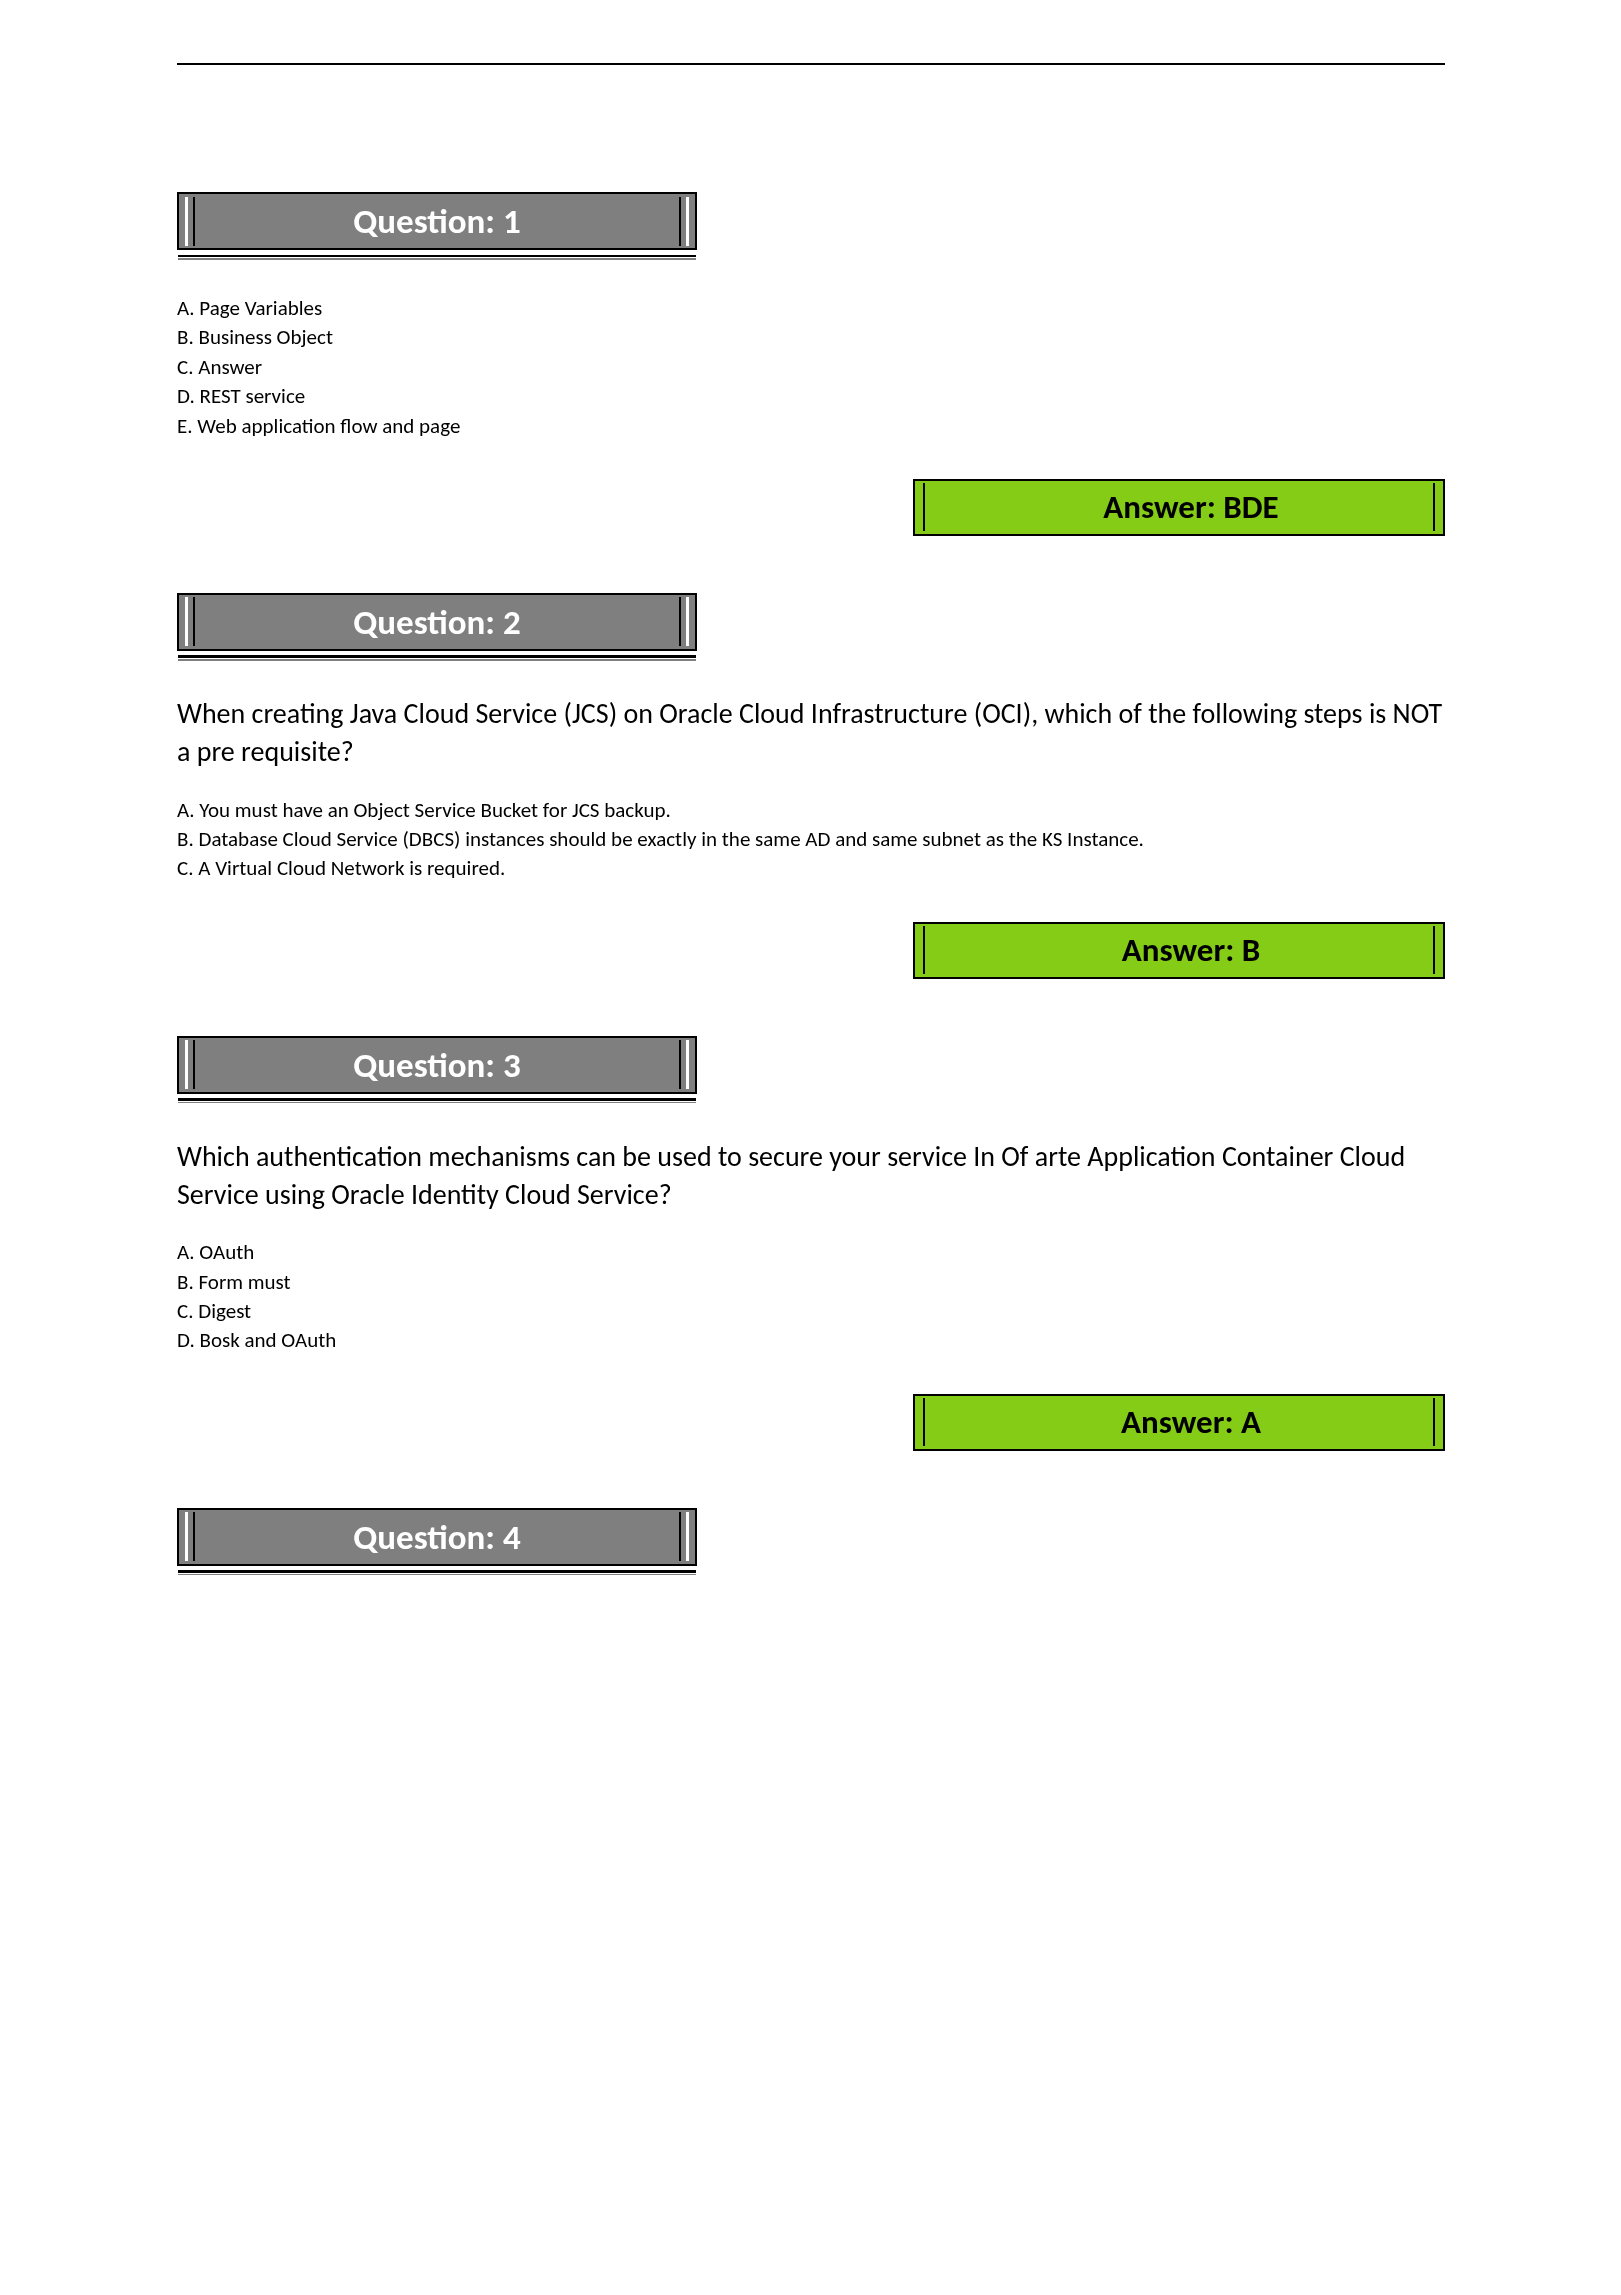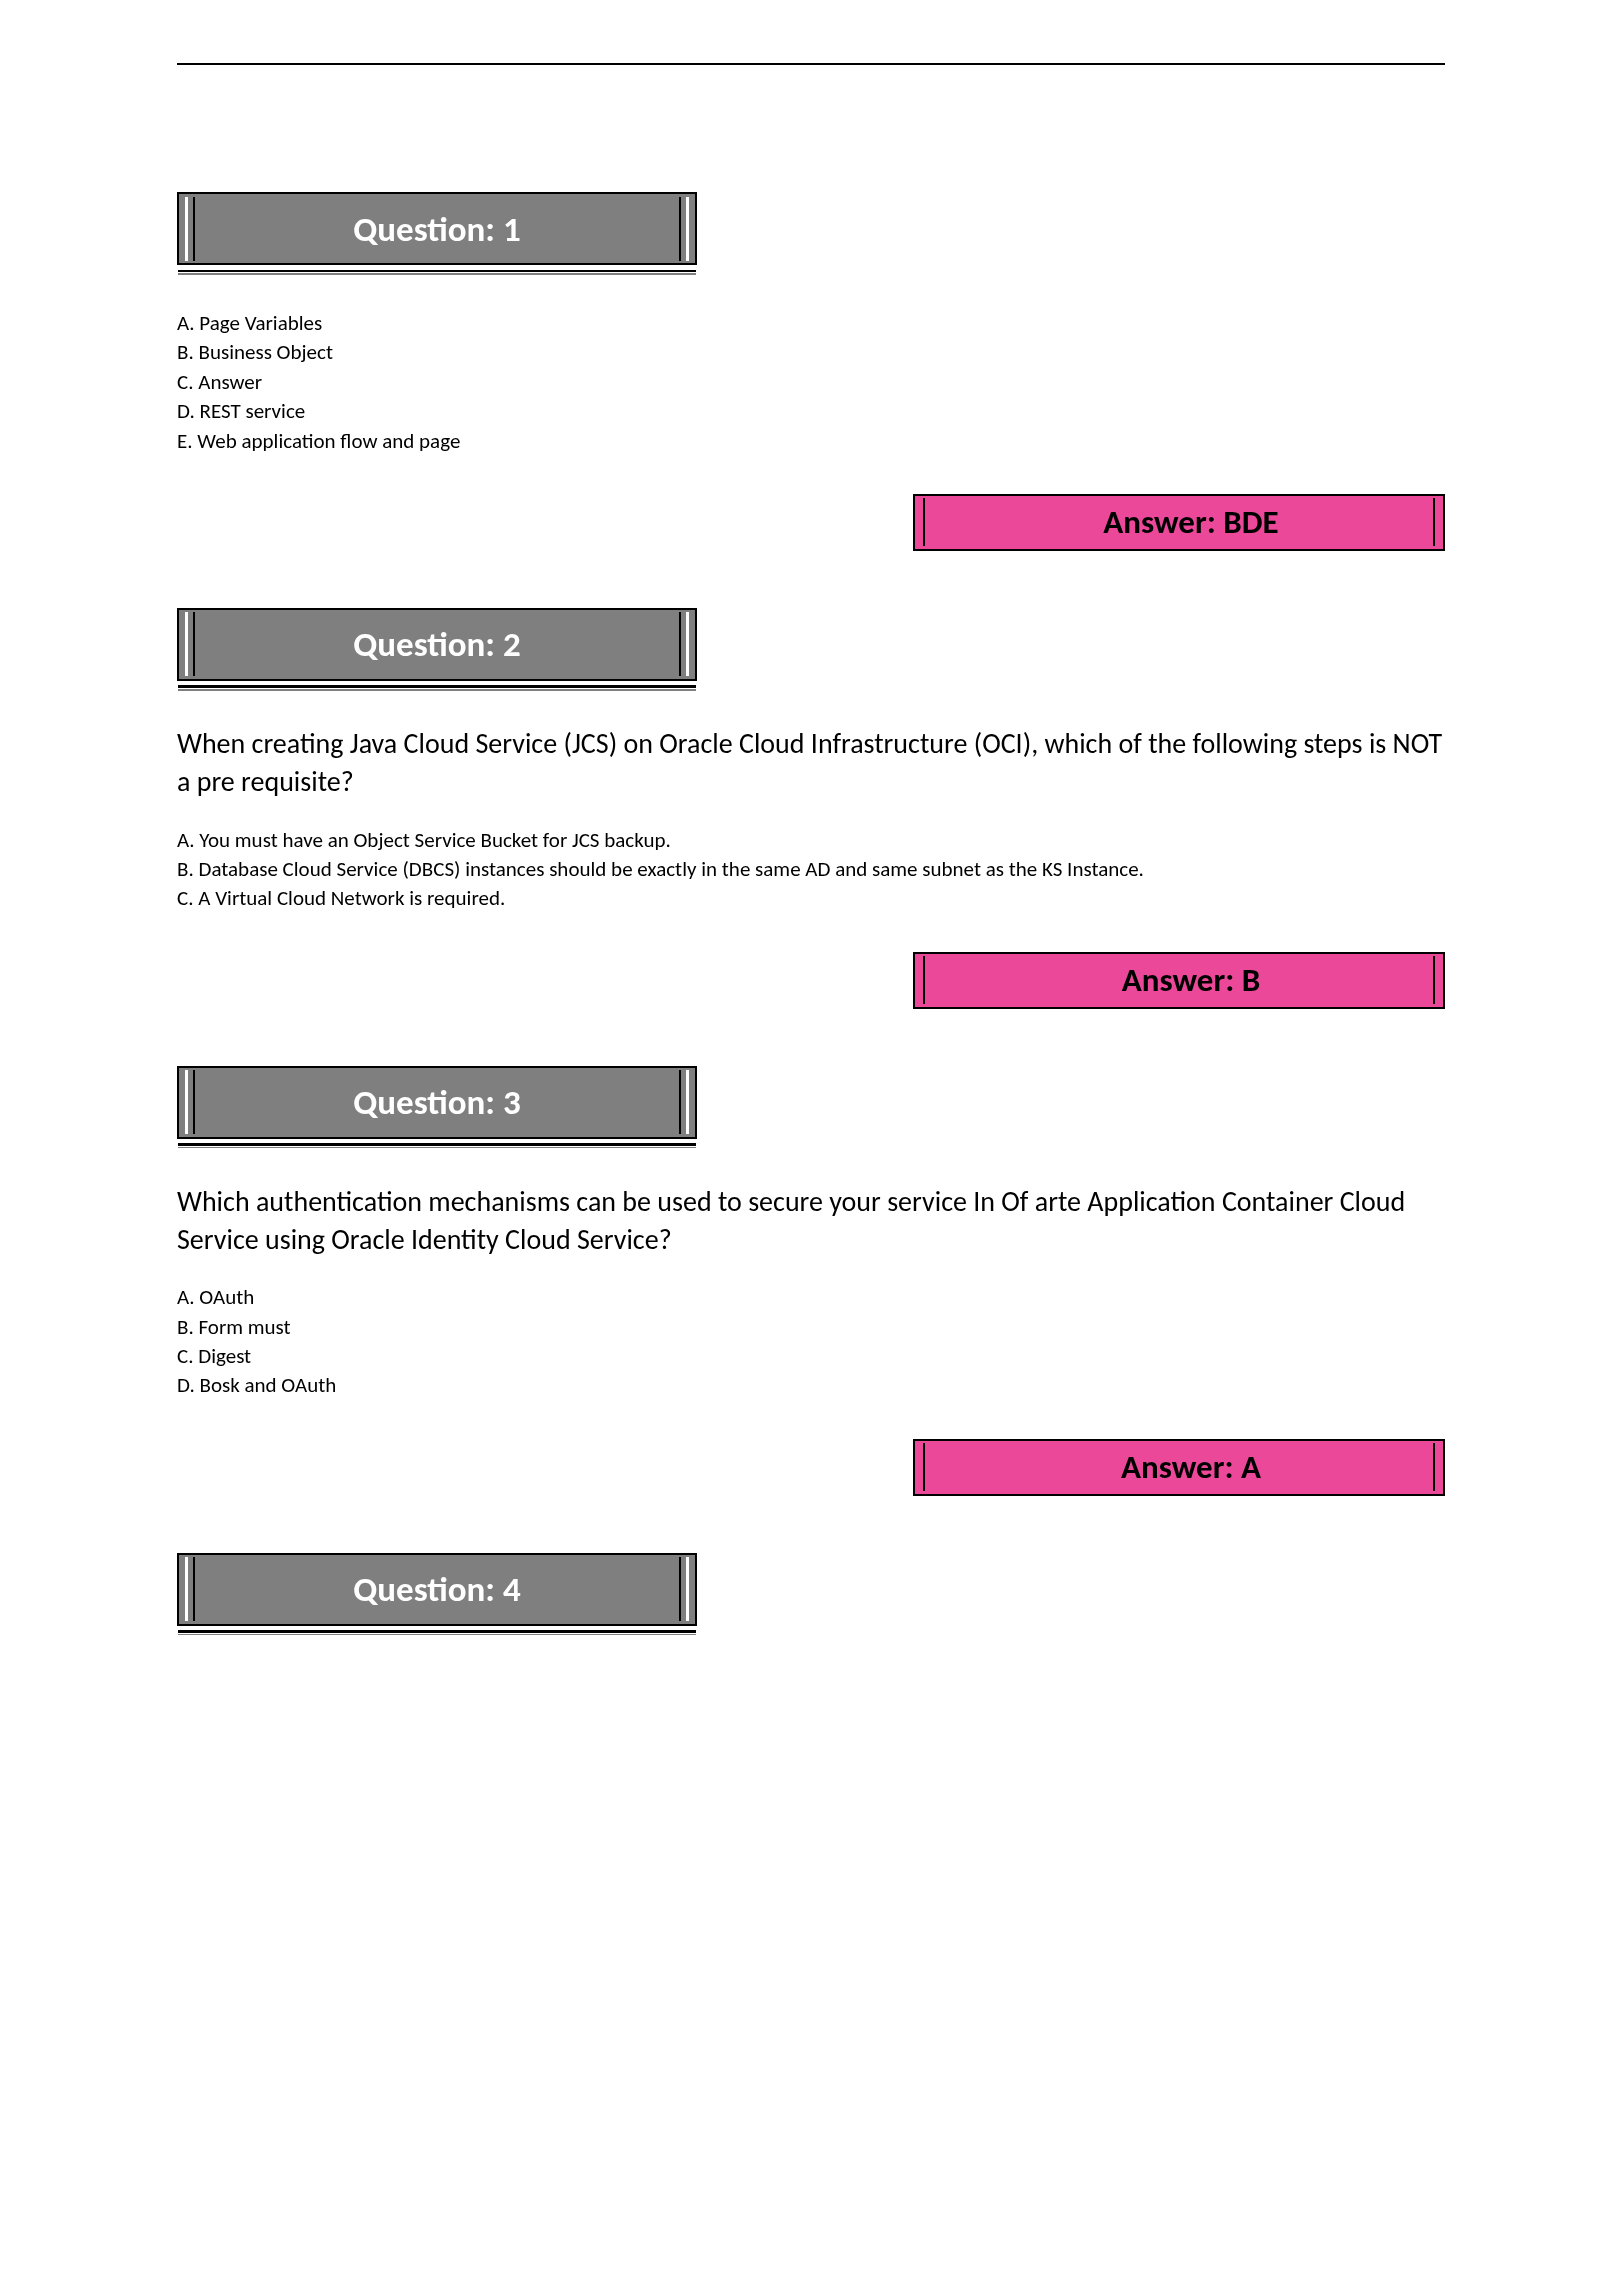--- a/index.html
+++ b/index.html
@@ -9,21 +9,21 @@
       width: 1622px;
       min-height: 2295px;
       padding: 63px 177px 63px 177px;
     }
     .top-rule {
       border-top: 2.5px solid #000;
       margin-bottom: 127px;
     }
     .question-banner {
       width: 520px;
-      height: 73px;
+      height: 58px;
       background: #7f7f7f;
       border: 2.5px solid #000;
       position: relative;
       display: flex;
       align-items: center;
       justify-content: center;
       margin-bottom: 2px;
     }
     .question-banner::before,
     .question-banner::after {
@@ -84,21 +84,21 @@
     .answer-row {
       display: flex;
       justify-content: flex-end;
       margin-top: 38px;
       margin-bottom: 57px;
     }
     .answer-box {
       width: 532px;
       height: 57px;
       border: 2.5px solid #000;
-      background: #ec4899;
+      background: #84cc16;
       position: relative;
       display: flex;
       align-items: center;
       justify-content: center;
       padding-left: 24px;
     }
     .answer-box::before,
     .answer-box::after {
       content: "";
       position: absolute;

